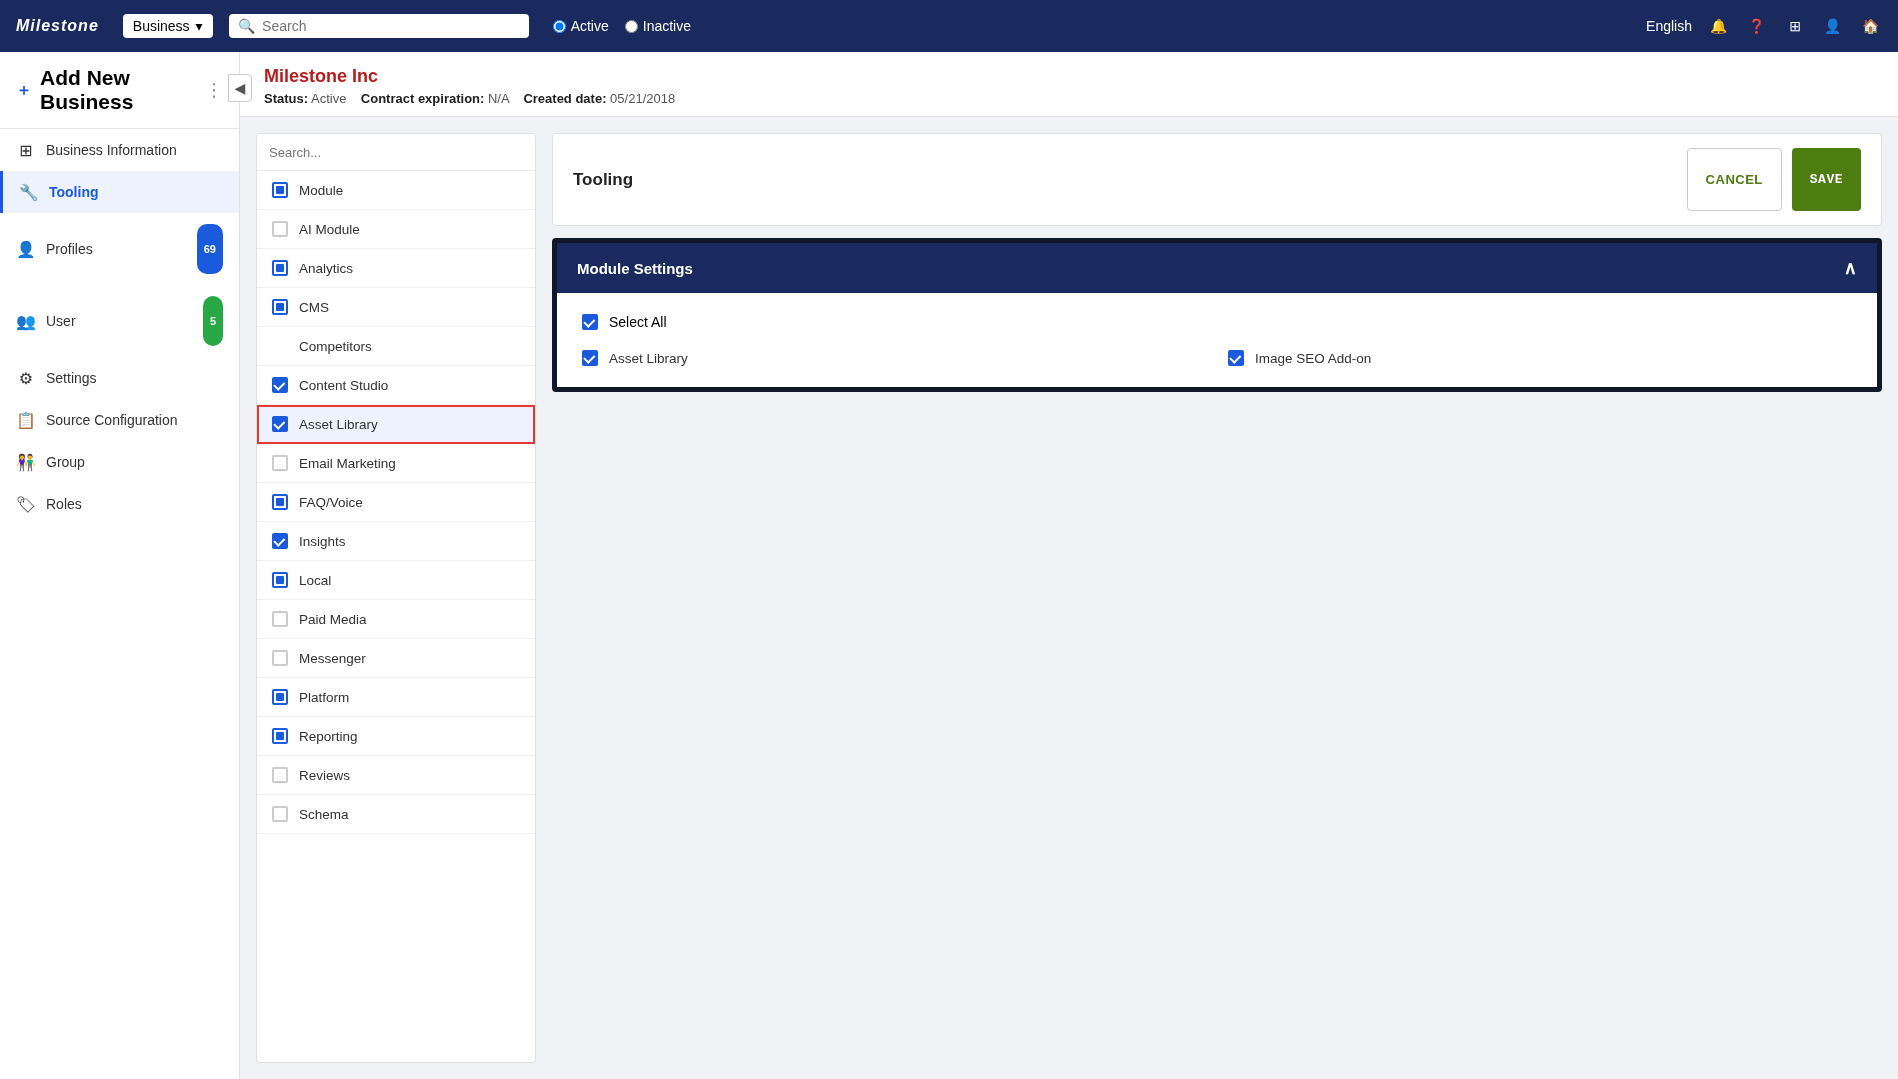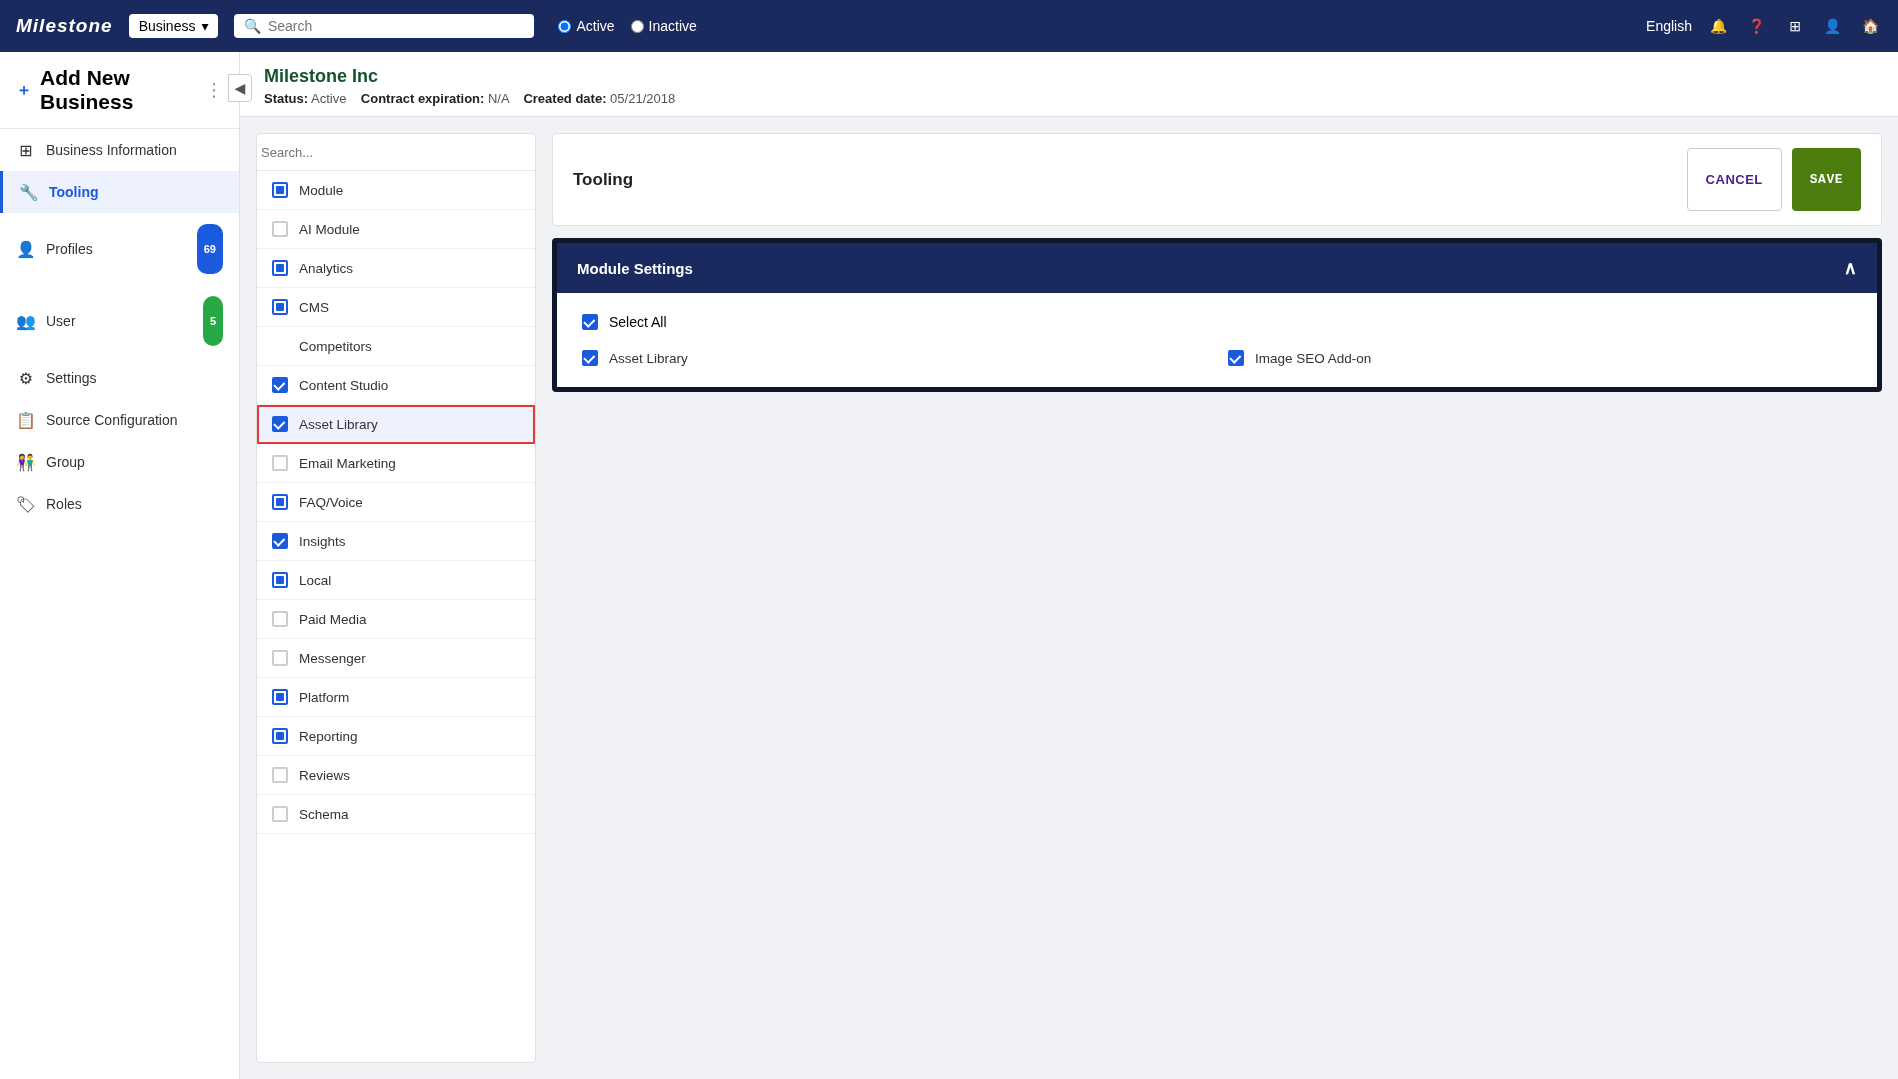--- a/index.html
+++ b/index.html
@@ -12,25 +12,25 @@
       display: flex;
       align-items: center;
       padding: 0 16px;
       gap: 16px;
       position: fixed;
       top: 0; left: 0; right: 0;
       z-index: 100;
     }
     .top-nav .logo {
       color: #fff;
-      font-size: 19px;
+      font-size: 16px;
       font-weight: bold;
       font-style: italic;
       letter-spacing: 1px;
-      margin-right: 0;
+      margin-right: 8px;
     }
     .search-bar {
       display: flex;
       align-items: center;
       background: #fff;
       border-radius: 4px;
       padding: 4px 10px;
       gap: 6px;
       width: 300px;
     }
@@ -179,21 +179,21 @@
       flex-direction: column;
       overflow: hidden;
     }
 
     
     .content-header {
       background: #fff;
       padding: 14px 24px 10px;
       border-bottom: 1px solid #e0e0e0;
     }
-    .content-header h2 { font-size: 18px; font-weight: bold; color: #14532d; }
+    .content-header h2 { font-size: 18px; font-weight: bold; color: #b91c1c; }
     .content-header .meta {
       font-size: 13px;
       color: #555;
       margin-top: 4px;
     }
     .content-header .meta strong { color: #222; font-weight: bold; }
 
     
     .main-content {
       display: flex;
@@ -208,21 +208,21 @@
     .module-panel {
       width: 280px;
       background: #fff;
       border-radius: 4px;
       border: 1px solid #e0e0e0;
       display: flex;
       flex-direction: column;
       flex-shrink: 0;
     }
     .module-search {
-      padding: 10px 4px;
+      padding: 10px 12px;
       border-bottom: 1px solid #e8e8e8;
     }
     .module-search input {
       width: 100%;
       border: none;
       outline: none;
       font-size: 13px;
       background: transparent;
     }
     .module-list {
@@ -311,21 +311,21 @@
       display: flex;
       align-items: center;
       justify-content: space-between;
       border: 1px solid #e0e0e0;
     }
     .tooling-header h3 { font-size: 17px; font-weight: bold; color: #222; }
     .tooling-header .btn-group { display: flex; gap: 10px; }
     .btn-cancel {
       border: 1px solid #ccc;
       background: #fff;
-      color: #4c1d95;
+      color: #4d7c0f;
       padding: 7px 18px;
       border-radius: 4px;
       cursor: pointer;
       font-size: 13px;
       font-weight: bold;
       letter-spacing: 0.5px;
     }
     .btn-save {
       border: none;
       background: #4d7c0f;

